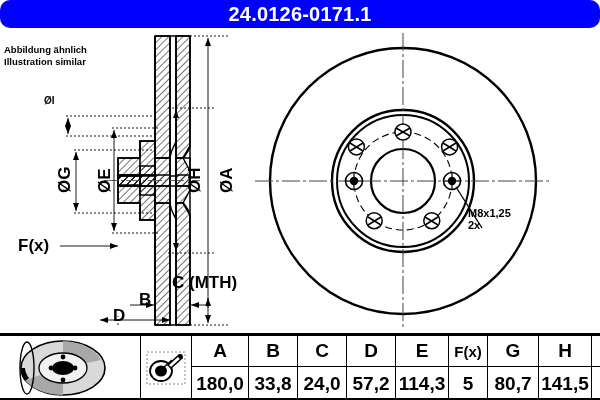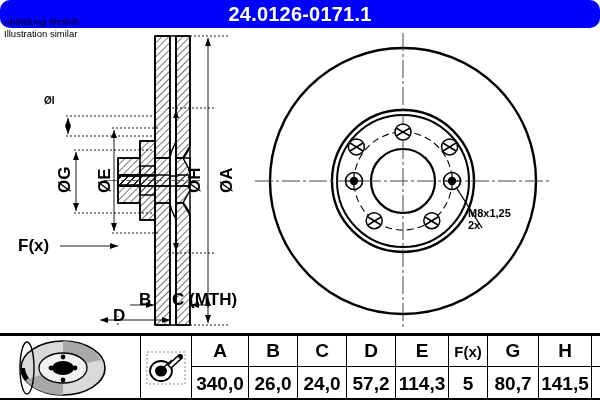--- a/index.html
+++ b/index.html
@@ -8,21 +8,21 @@
   #page{position:relative;width:600px;height:400px;background:#fff;}
 
   
   .banner{position:absolute;left:0;top:0;width:600px;height:28px;
           background:#0000ff;display:flex;align-items:center;
           justify-content:center;gap:26px;border-radius:10px;}
   .banner span{color:#fff;font-size:20px;font-weight:bold;letter-spacing:.2px;
                line-height:1;}
 
   
-  .note{position:absolute;left:4px;top:16px;font-size:9.5px;font-weight:normal;
+  .note{position:absolute;left:4px;top:44px;font-size:9.5px;font-weight:bold;
         line-height:11.5px;white-space:pre-line;}
 
   
   .draw{position:absolute;left:0;top:28px;}
 
   
   .dl{position:absolute;font-size:17px;font-weight:bold;line-height:1;
       white-space:nowrap;}
   .vert{transform-origin:0 0;transform:rotate(-90deg);}
   .small{font-size:10px;}
@@ -233,21 +233,21 @@
   <div class="dl vert" style="left:96px;top:193px;">ØE</div>
 
   <div class="dl vert" style="left:186px;top:193px;">ØH</div>
 
   <div class="dl vert" style="left:218px;top:193px;">ØA</div>
 
   <div class="dl" style="left:18px;top:237px;">F(x)</div>
 
   <div class="dl" style="left:139px;top:291px;">B</div>
 
-  <div class="dl" style="left:172px;top:291px;">C (MTH)</div>
+  <div class="dl" style="left:172px;top:274px;">C (MTH)</div>
 
   <div class="dl" style="left:113px;top:307px;">D</div>
 
   <div class="mnote" style="left:468px;top:207px;">M8x1,25
 2x</div>
 
   <div class="tbl">
     <table>
       <tbody>
           <tr class="hdr">
@@ -284,22 +284,22 @@
         <td class="cB">B</td>
         <td class="cC">C</td>
         <td class="cD">D</td>
         <td class="cE">E</td>
         <td class="cF fx">F(x)</td>
         <td class="cG">G</td>
         <td class="cH">H</td>
         <td class="cI">I</td>
       </tr>
       <tr class="val">
-        <td>340,0</td>
-        <td>26,0</td>
+        <td>180,0</td>
+        <td>33,8</td>
         <td>24,0</td>
         <td>57,2</td>
         <td>114,3</td>
         <td>5</td>
         <td>80,7</td>
         <td>141,5</td>
         <td>12,6</td>
       </tr>
     </tbody>
       </table>

